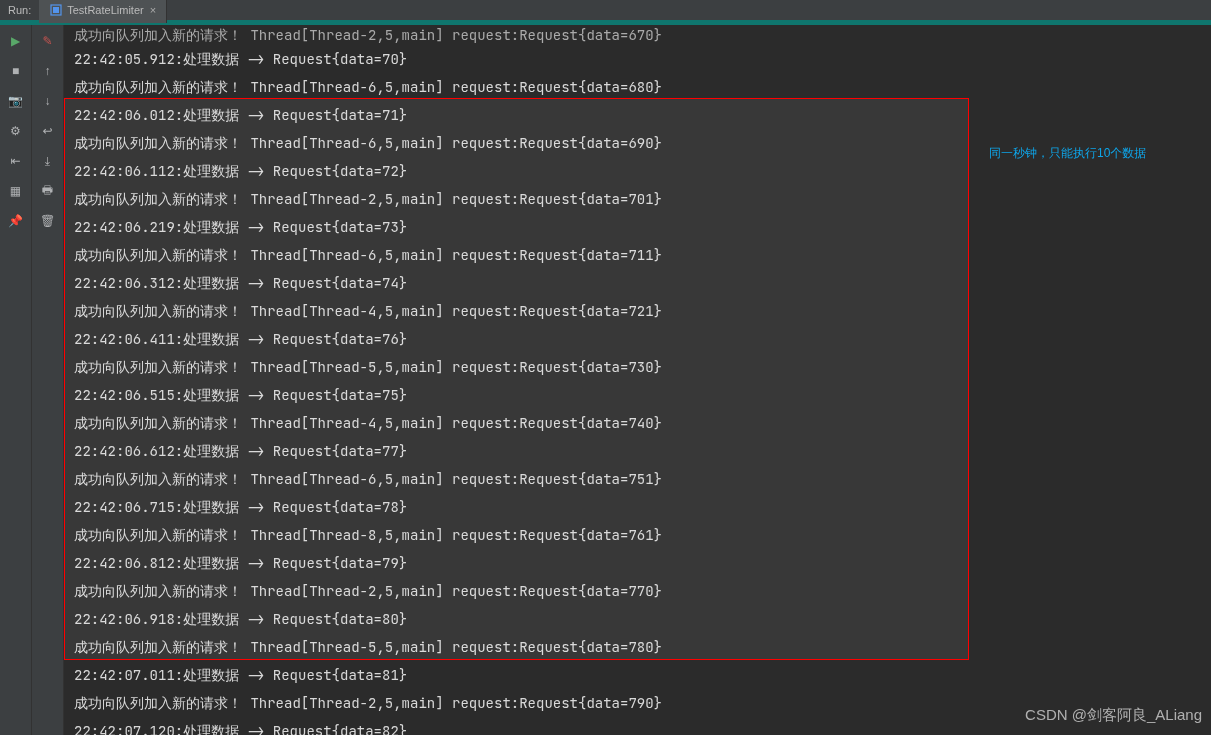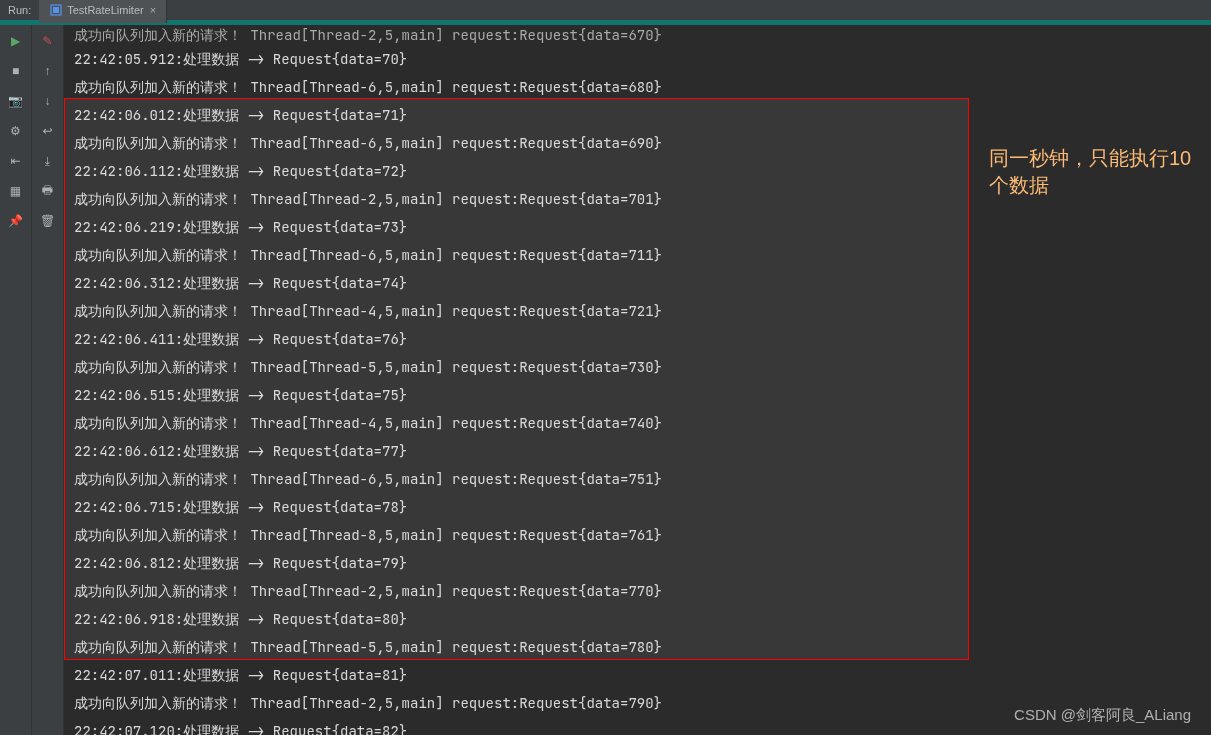--- a/index.html
+++ b/index.html
@@ -108,29 +108,29 @@
     left: 0px;
     top: 73px;
     width: 905px;
     height: 562px;
     background: #808080;
     mix-blend-mode: screen;
     opacity: 0.12;
   }
   .annotation {
     position: absolute;
-    color: #fdba74;
-    font-size: 20px;
+    color: #0ea5e9;
+    font-size: 12px;
     top: 120px;
     left: 925px;
     font-family: "Microsoft YaHei", sans-serif;
   }
   .watermark {
     position: fixed;
-    right: 20px;
+    right: 9px;
     bottom: 10px;
     color: rgba(220,220,220,0.75);
     font-size: 15px;
     font-family: "Microsoft YaHei", sans-serif;
     pointer-events: none;
   }
 </style>
 </head>
 <body>
 

